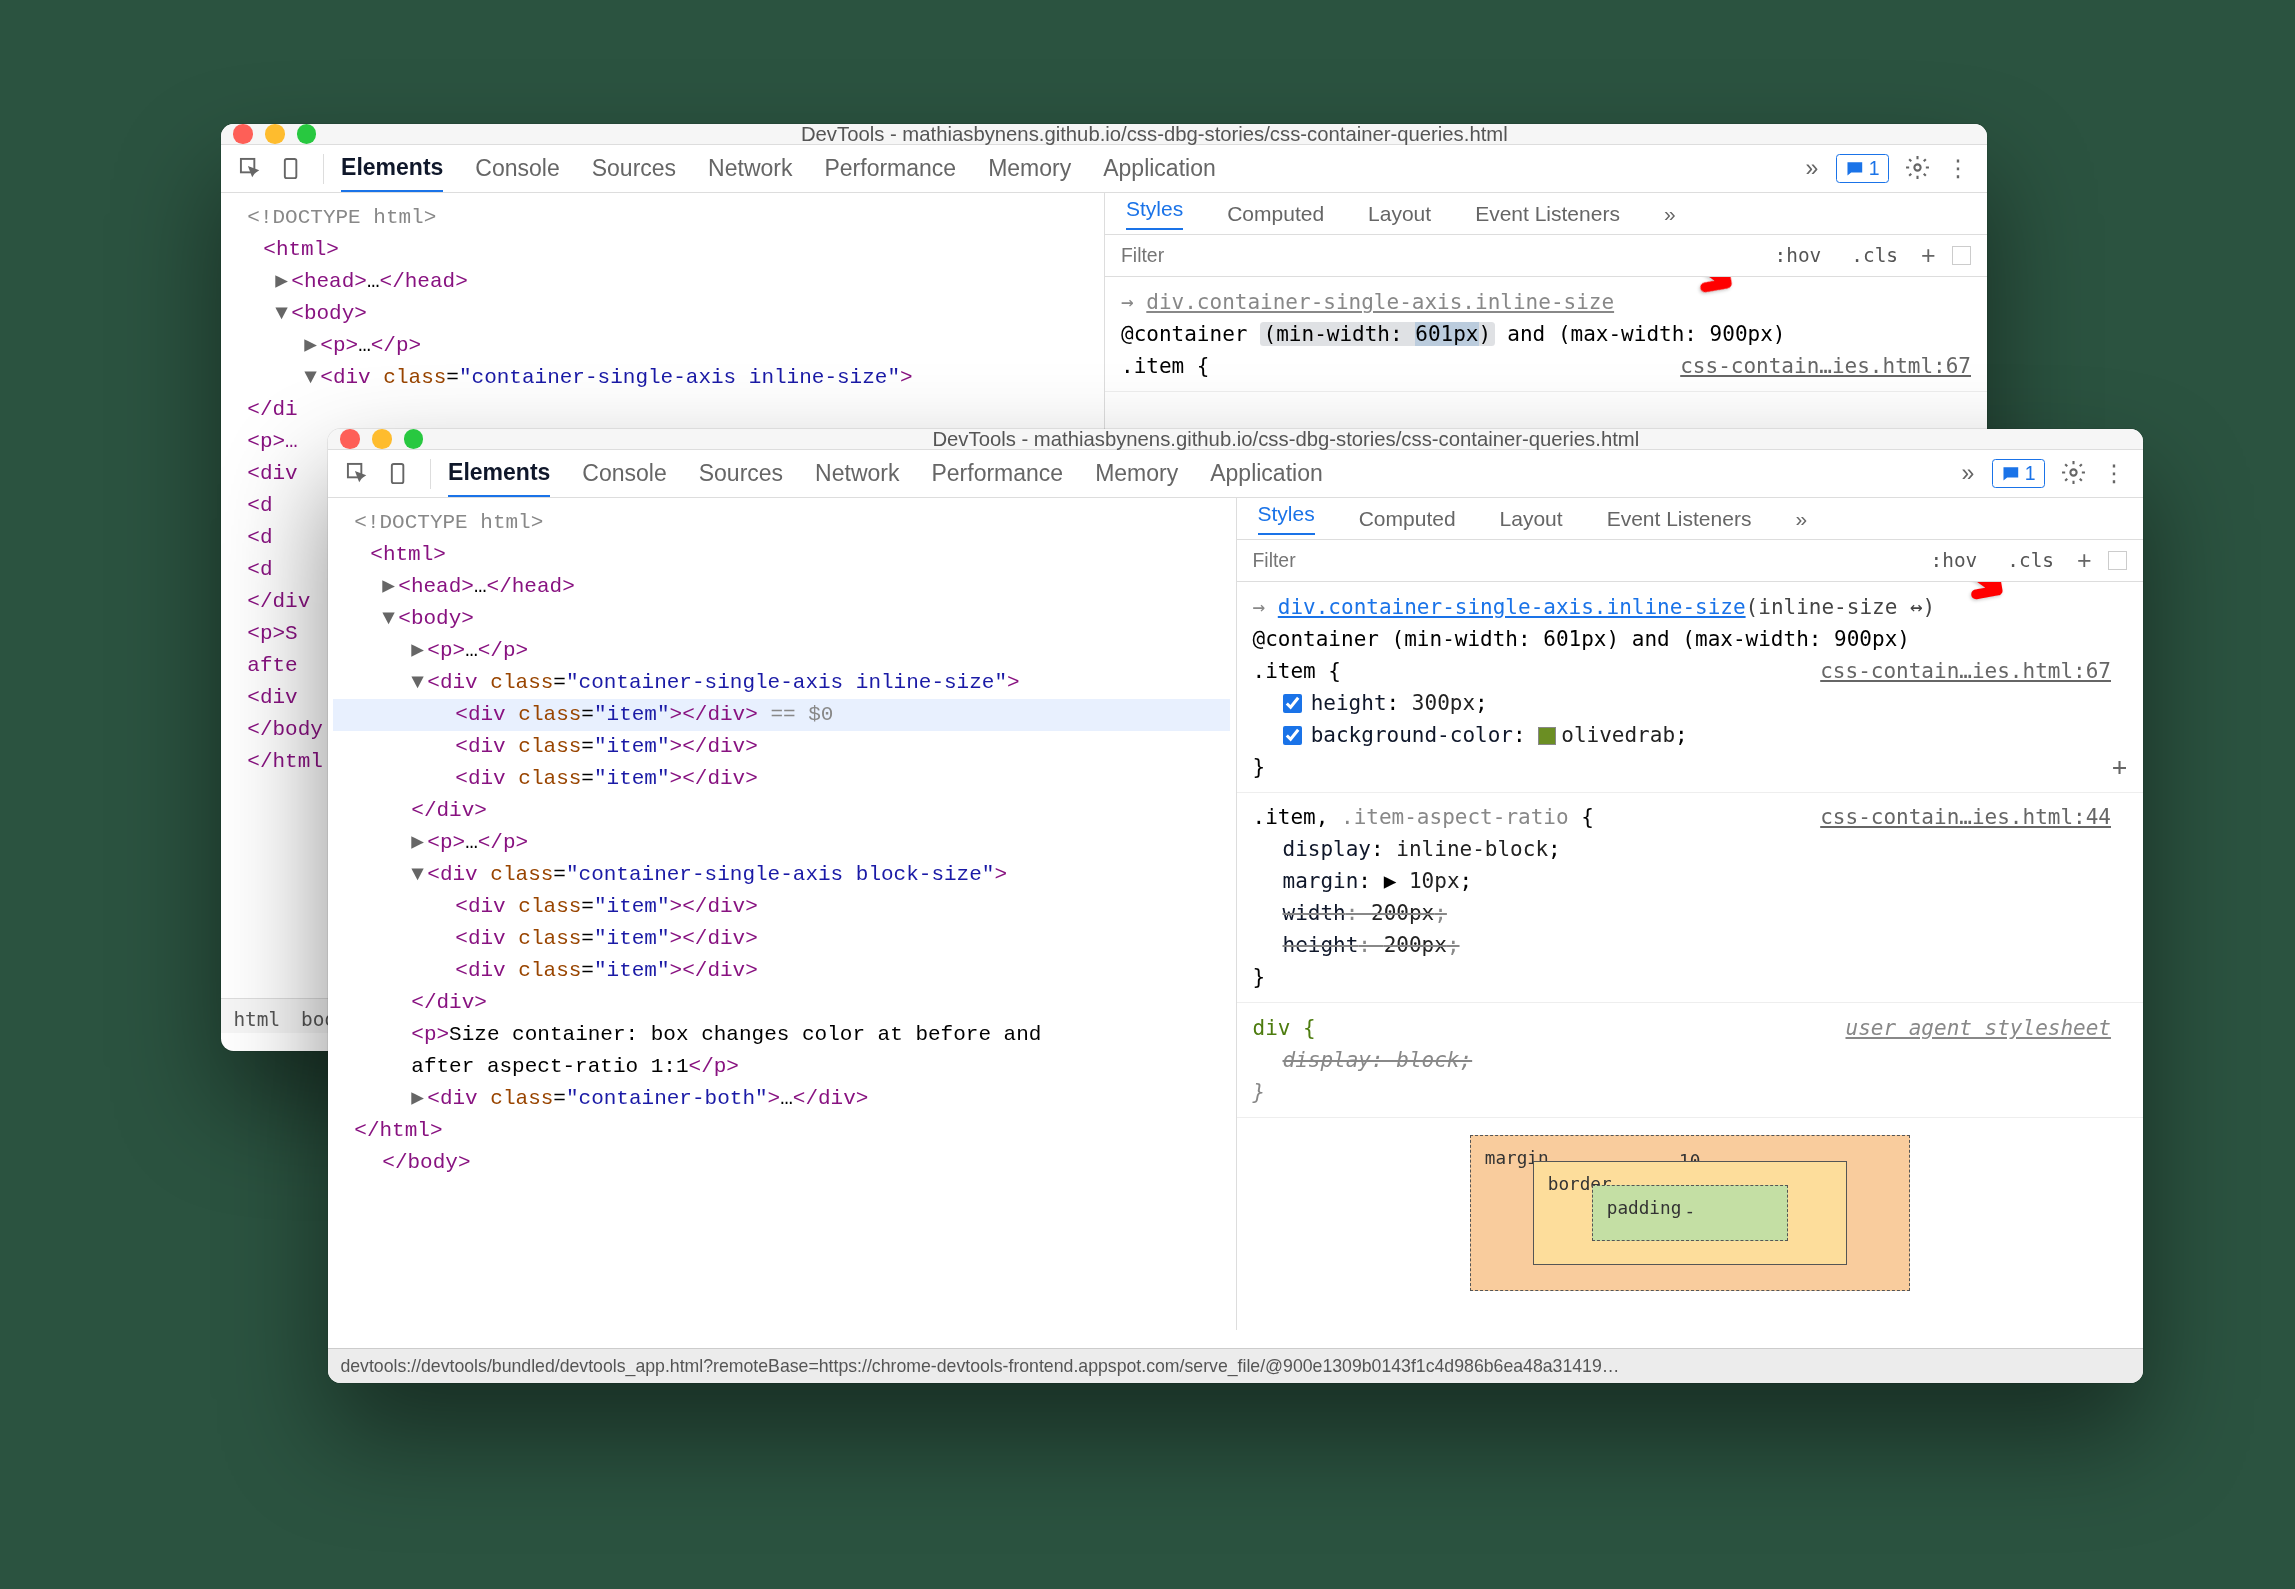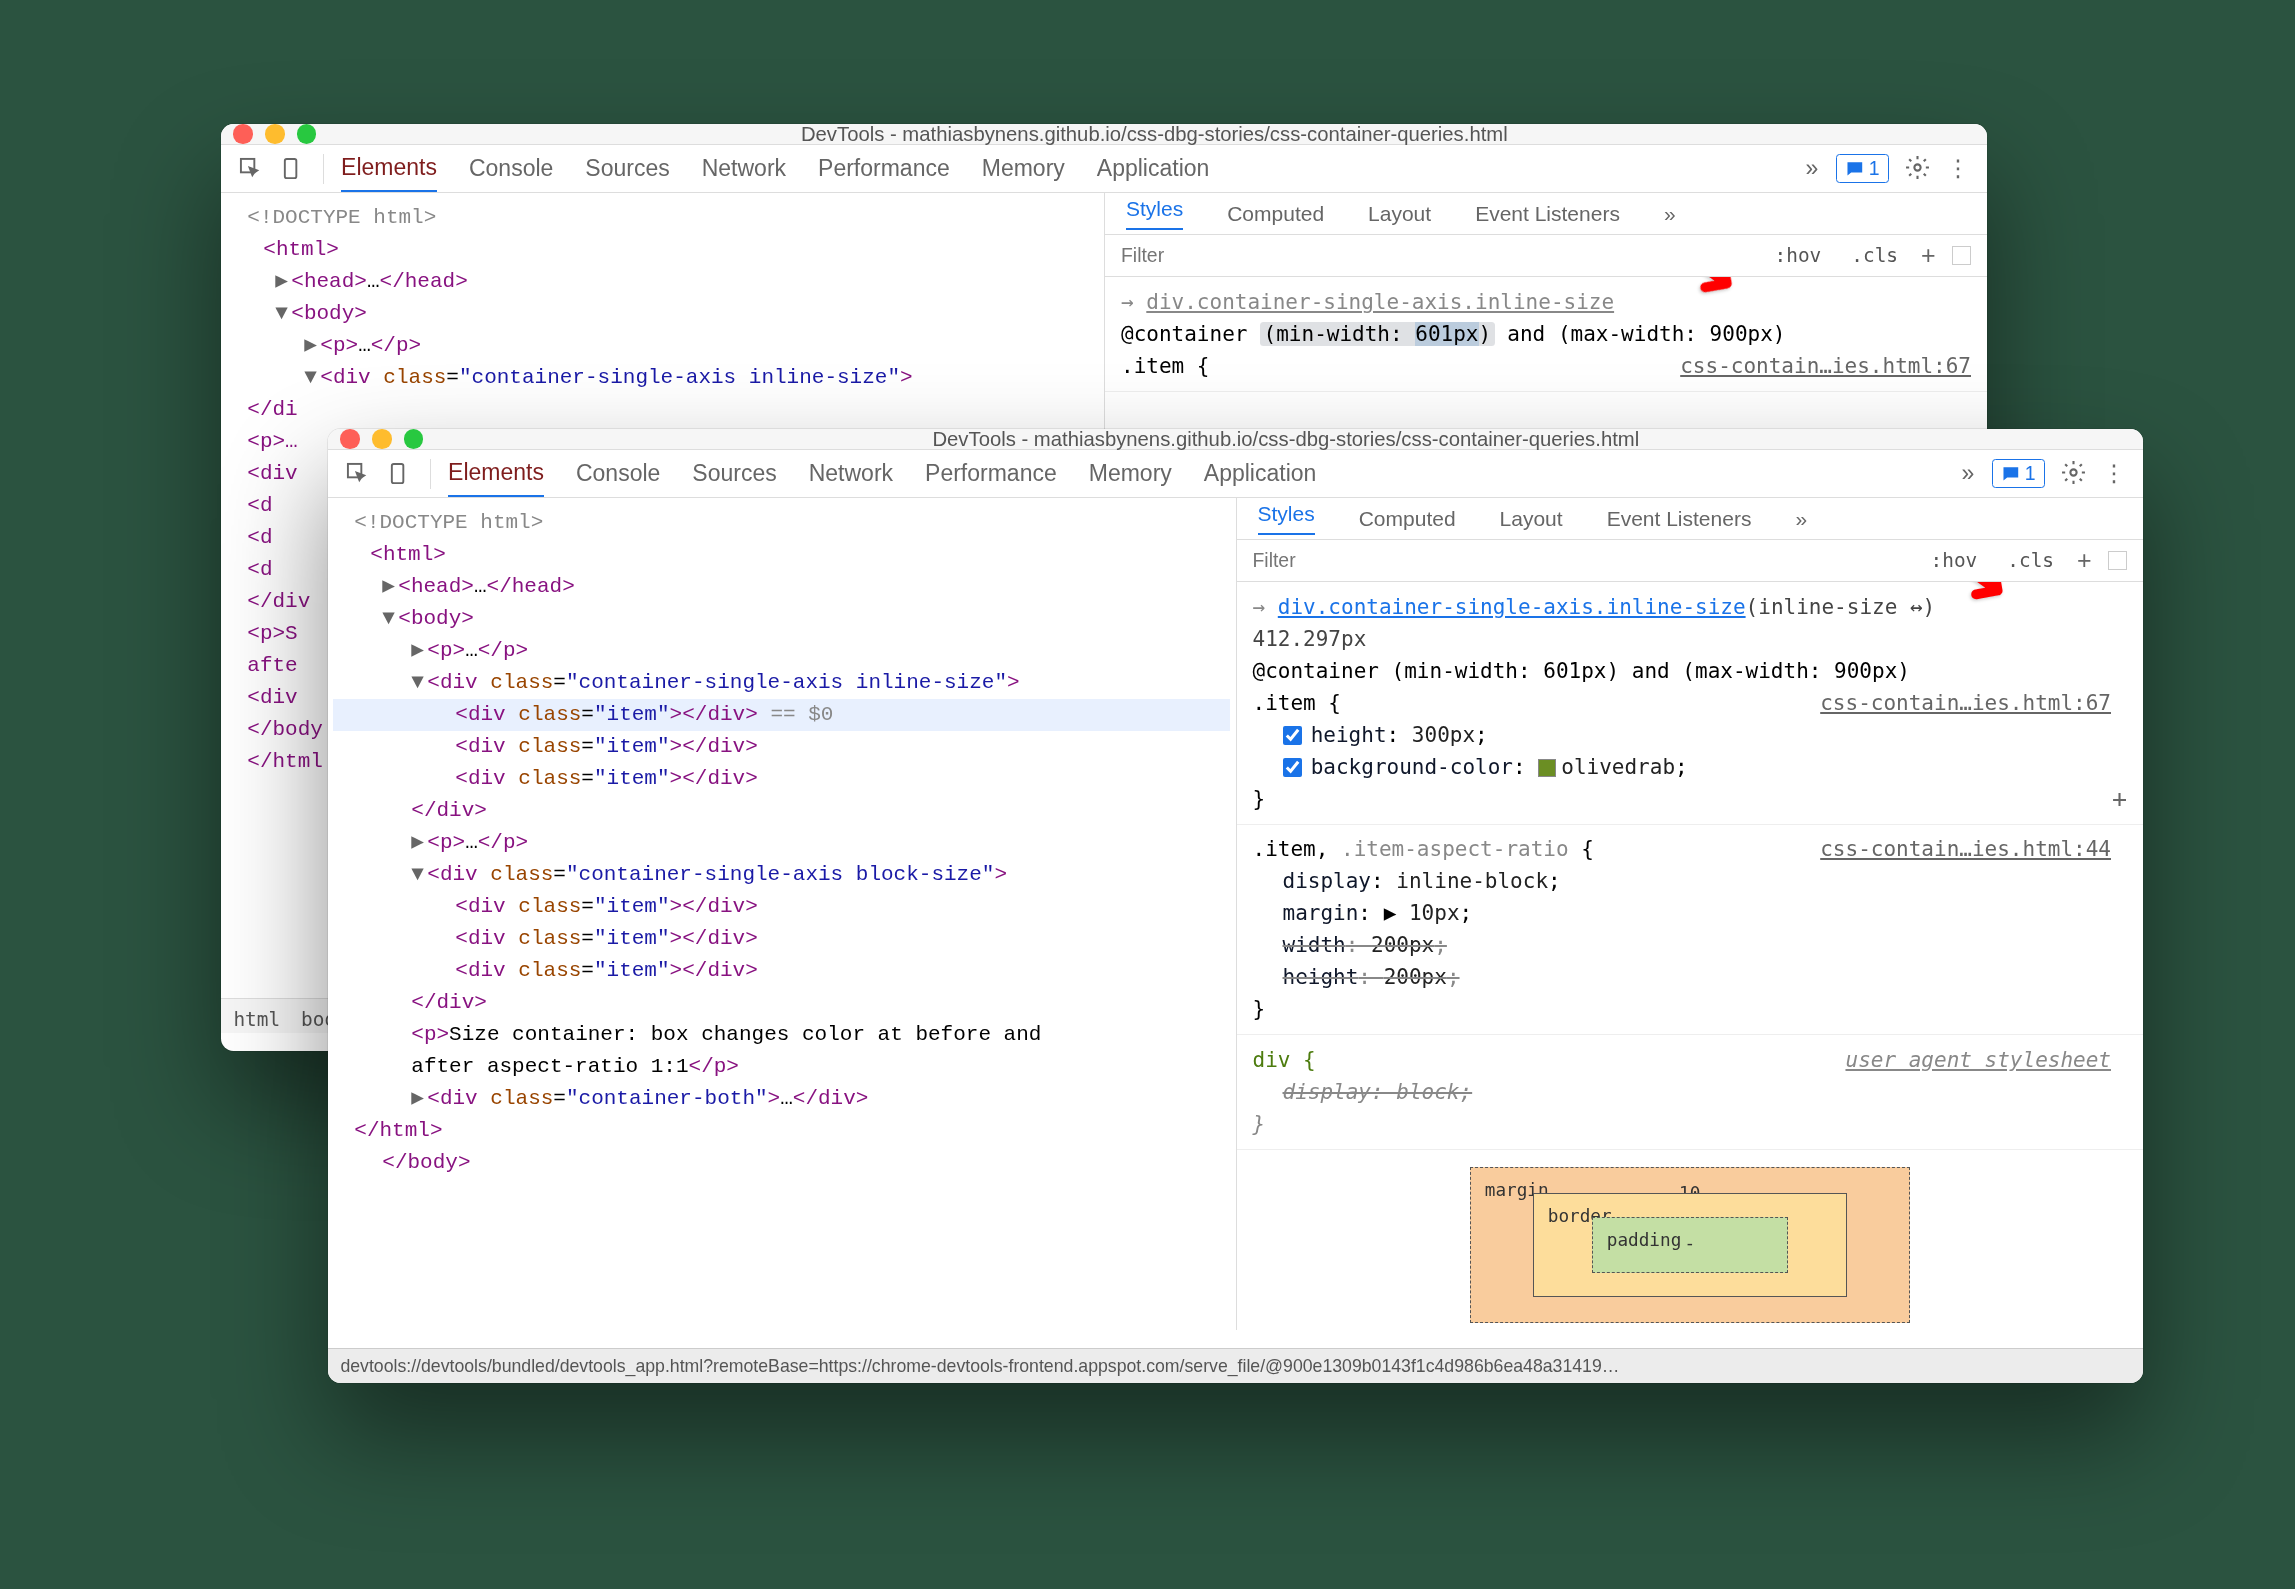--- a/index.html
+++ b/index.html
@@ -11,21 +11,21 @@
 .win-front{left:328px;top:429px;width:1815px;height:954px}
 .titlebar{height:21px;background:#f6f6f6;border-bottom:0.9px solid #ddd;display:flex;align-items:center;padding:0 12.4px}
 .traffic{display:flex;gap:12.4px;margin-right:17.7px}
 .tl{width:19.4px;height:19.4px;border-radius:50%}
 .tl.red{background:#fe5f57}.tl.yel{background:#febc2e}.tl.grn{background:#28c840}
 .title{flex:1;text-align:center;color:#555;font-size:20.3px}
 .toolbar{height:48px;border-bottom:0.9px solid #ddd;display:flex;align-items:center;padding:0 8.8px}
 .tb-ico{width:35px;height:35px;display:flex;align-items:center;justify-content:center;color:#555;margin:0 3.5px}
 .tabs{display:flex;align-items:center;margin-left:8.8px;gap:32px;flex:1}
 .tab{color:#666;font-size:23px;cursor:pointer;padding:8.8px 0}
-.tab.active{color:#7f1d1d;border-bottom:2.6px solid #1a73e8;font-weight:400}
+.tab.active{color:#0f172a;border-bottom:2.6px solid #1a73e8;font-weight:700}
 .tb-right{display:flex;align-items:center;gap:16px;padding-right:8.8px}
 .msg-badge{display:flex;align-items:center;border:0.9px solid #1a73e8;border-radius:3.5px;padding:1.8px 8.8px;color:#1a73e8;font-size:19.4px}
 .msg-badge svg{margin-right:5.3px}
 .panes{display:flex;height:calc(100% - 87px)}
 .dom{flex:1;overflow:auto;padding:8.8px 5.3px;font-size:21px;line-height:32px}
 .styles{width:50%;border-left:0.9px solid #ddd;display:flex;flex-direction:column;overflow:hidden}
 .subtabs{height:42px;border-bottom:0.9px solid #ddd;display:flex;align-items:center;gap:44px;padding:0 21px}
 .subtab{color:#666;font-size:21px;cursor:pointer}
 .subtab.active{color:#1a73e8;border-bottom:2.6px solid #1a73e8;padding-bottom:7px}
 .filterbar{height:42px;border-bottom:0.9px solid #ddd;display:flex;align-items:center;padding:0 16px;gap:16px}
@@ -249,21 +249,20 @@
         <input class="filter-input" placeholder="Filter" style="">
         <span class="pill">:hov</span>
         <span class="pill">.cls</span>
         <span class="plus">+</span>
         <span class="panelico" style="width:19.4px;height:19.4px;display:inline-block"></span>
       </div>
       <div class="rules mono" id="front-rules" style="position:relative">
         <div class="arrow" style="right:132px;top:-21px">➜</div>
       <div class="rule-block">
               <div class="sel-path">→ <a>div.container-single-axis.inline-size</a><span style="color:#444">(inline-size ↔)</span></div>
-              <div style="color:#444">412.297px</div>
               <div>@container (min-width: 601px) and (max-width: 900px)</div>
               <div style="position:relative"><span>.item {</span><span class="src-link">css-contain…ies.html:67</span></div>
               <div class="prop"><input type="checkbox" class="chk" checked="" style=""><span class="pname">height</span>: <span class="pval">300px</span>;</div>
               <div class="prop"><input type="checkbox" class="chk" checked="" style=""><span class="pname">background-color</span>: <span class="swatch"></span><span class="pval">olivedrab</span>;</div>
               <div>}<span class="plus" style="float:right">+</span></div>
             </div>
             <div class="rule-block">
               <div style="position:relative"><span>.item, <span style="color:#888">.item-aspect-ratio</span> {</span><span class="src-link">css-contain…ies.html:44</span></div>
               <div class="prop"><span class="pname">display</span>: <span class="pval">inline-block</span>;</div>
               <div class="prop"><span class="pname">margin</span>: <span>▶</span> <span class="pval">10px</span>;</div>

